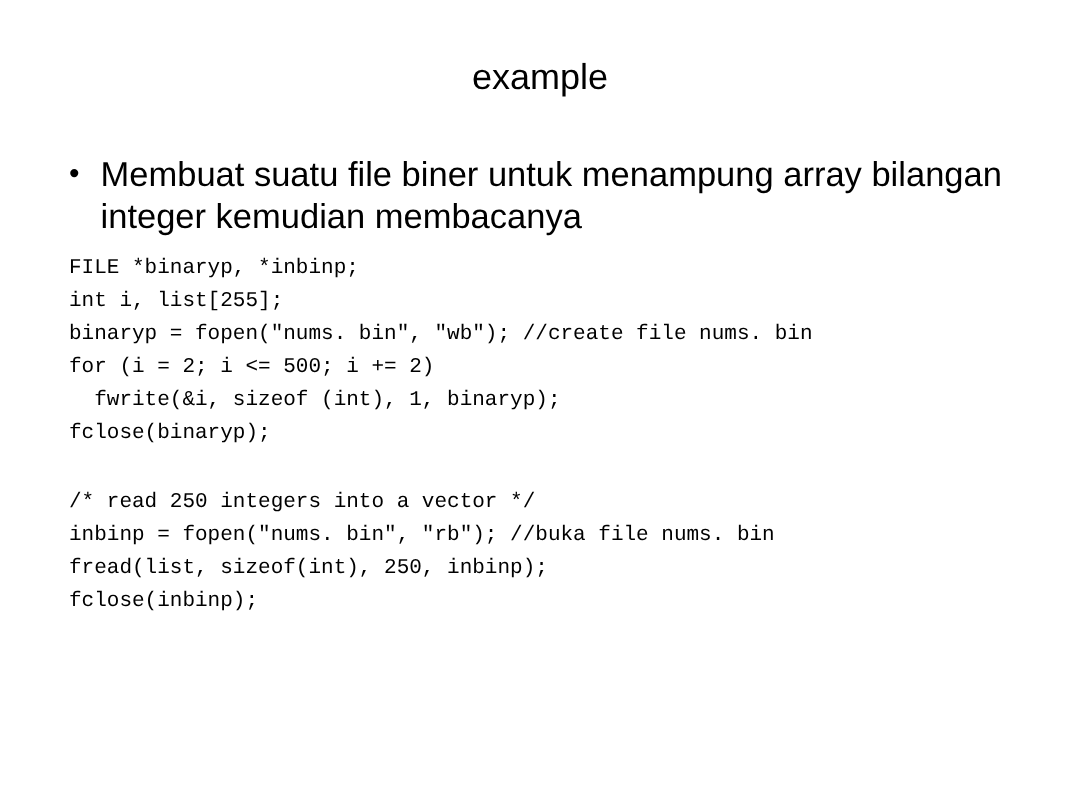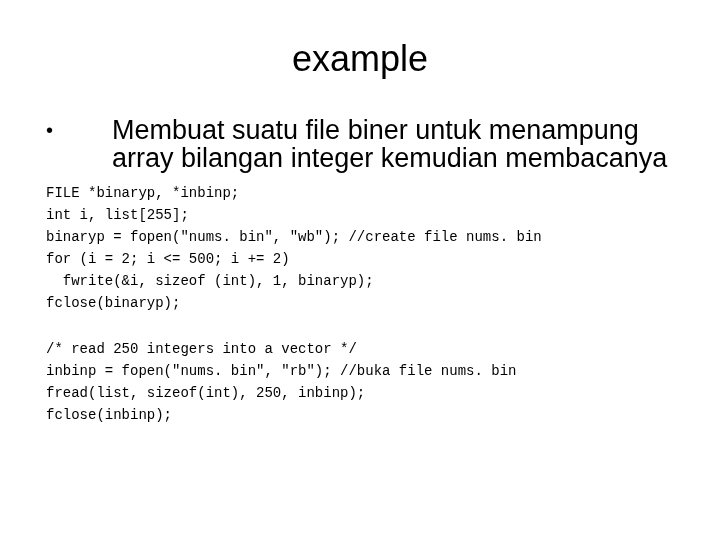--- a/index.html
+++ b/index.html
@@ -6,41 +6,40 @@
     body {
       width: 720px;
       height: 540px;
       background: #ffffff;
       font-family: Arial, Helvetica, sans-serif;
       color: #000000;
       padding: 20px 40px;
       overflow: hidden;
     }
     .title {
-      font-size: 36px;
+      font-size: 24px;
       font-weight: 400;
       text-align: center;
       margin-top: 18px;
       margin-bottom: 36px;
     }
     .bullet-row {
       display: flex;
       align-items: flex-start;
       margin-bottom: 10px;
     }
     .bullet-dot {
       font-size: 20px;
       line-height: 28px;
       margin-right: 14px;
       margin-left: 6px;
     }
     .bullet-text {
-      font-size: 27px;
+      font-size: 23px;
       line-height: 28px;
-      margin-left: 45px;
     }
     .code-block {
       font-family: "Courier New", Courier, monospace;
       font-size: 14px;
       line-height: 22px;
       white-space: pre;
       margin-left: 6px;
       margin-top: 4px;
     }
     .code-block-2 {

